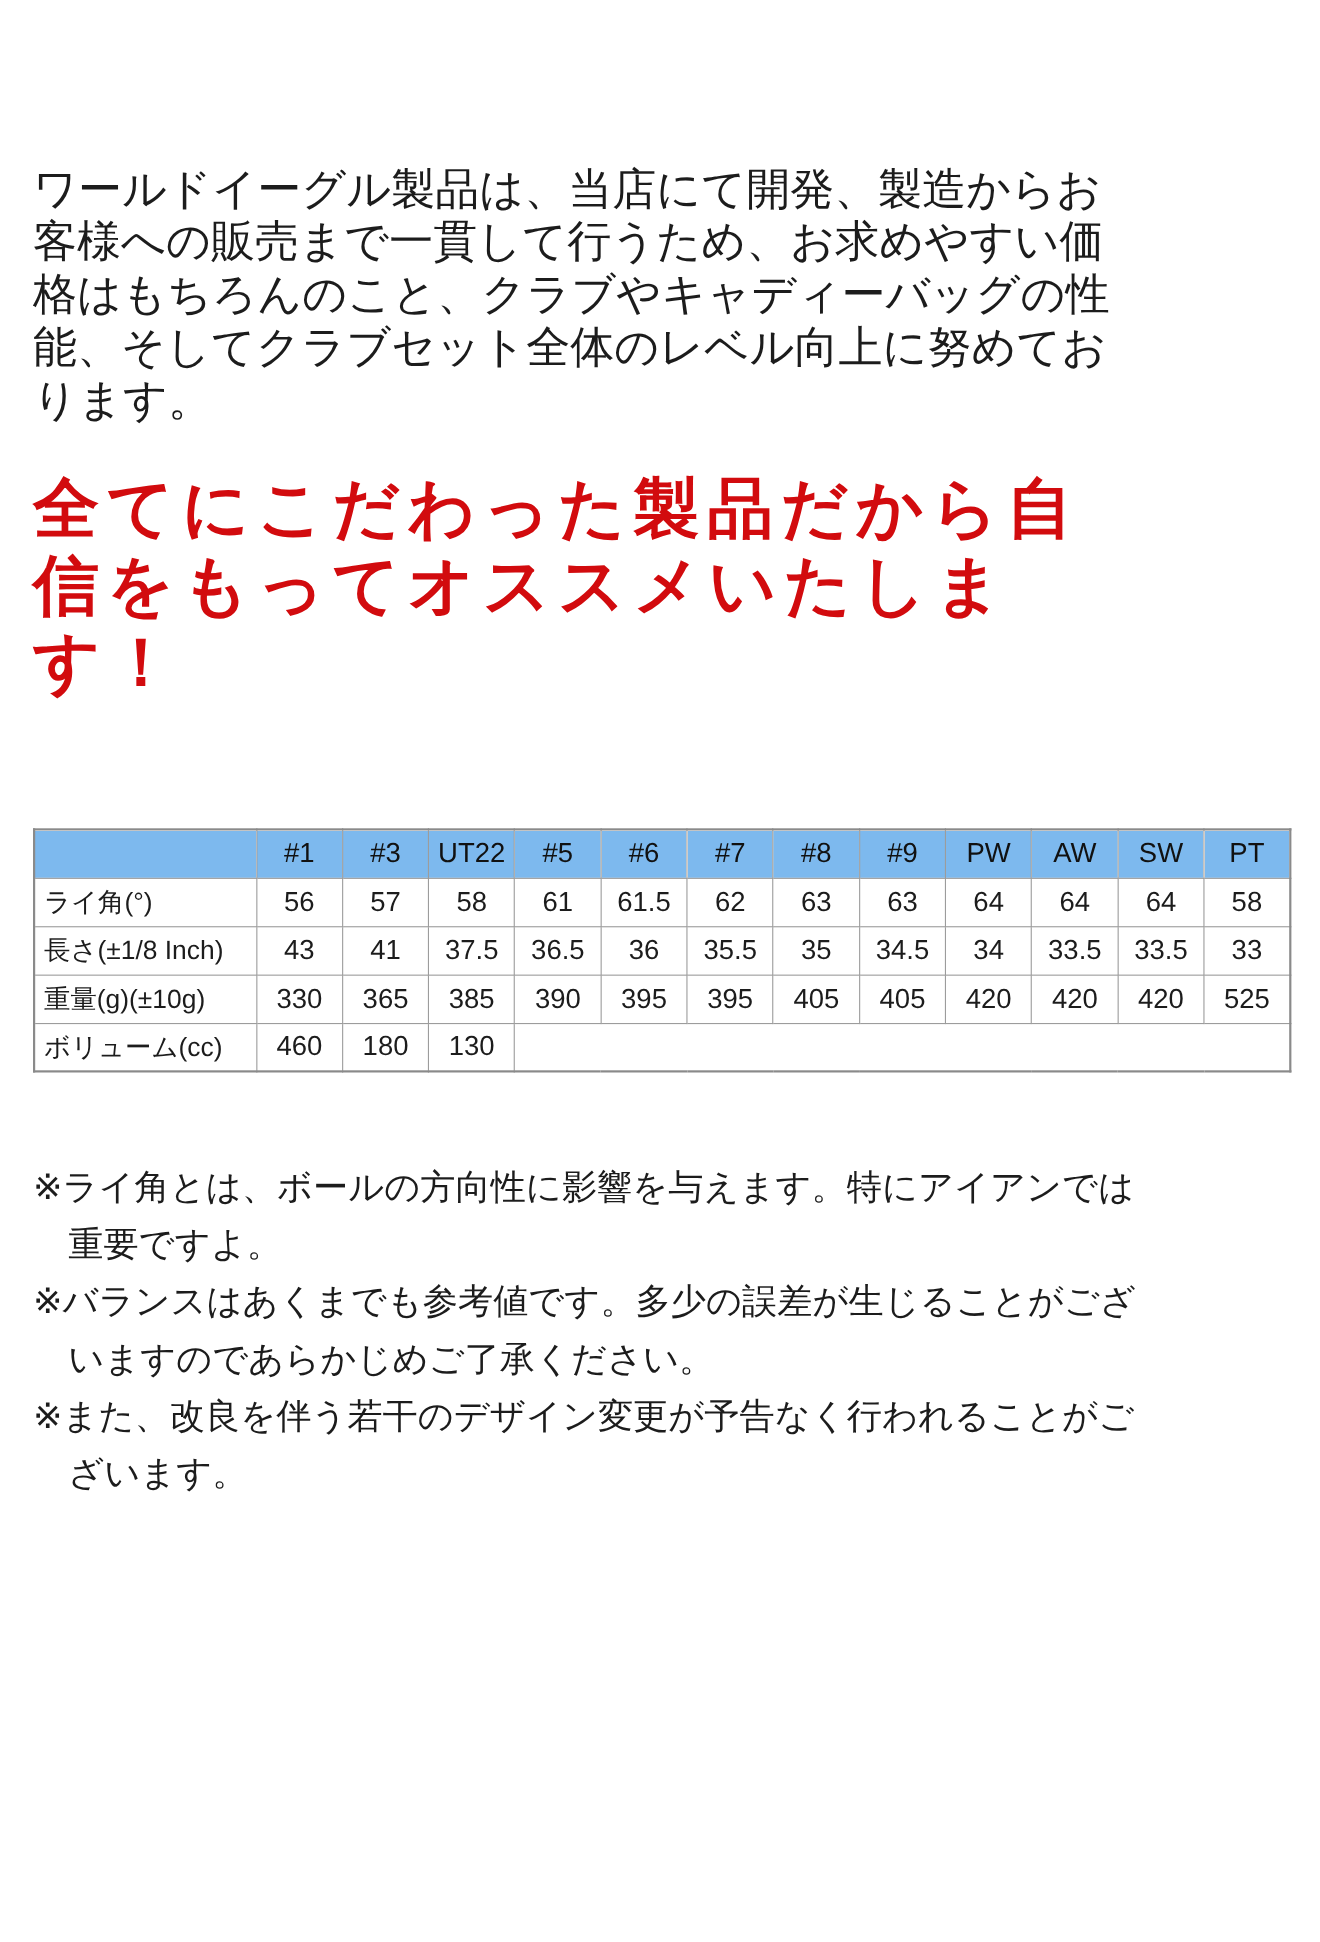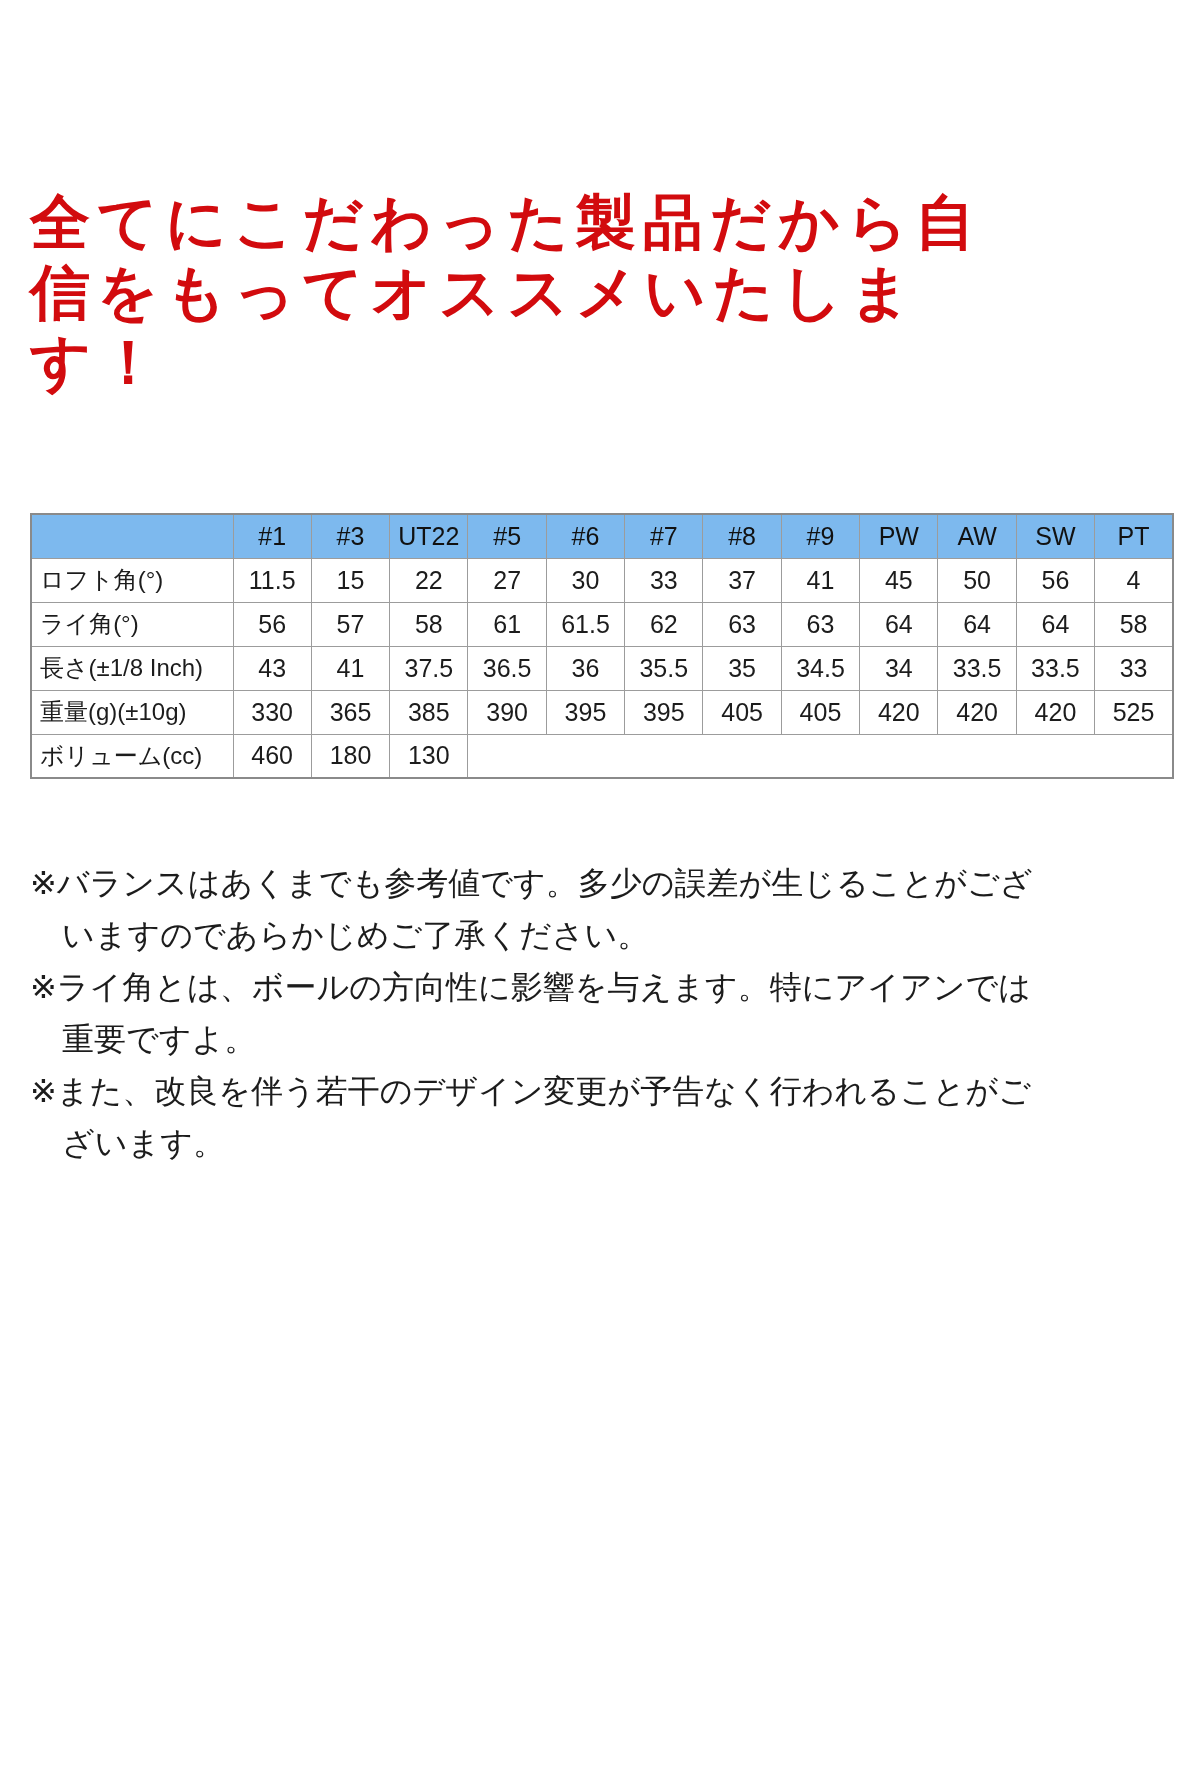--- a/index.html
+++ b/index.html
@@ -39,20 +39,21 @@
   table.spec td.lbl{font-size:24px;text-align:left;padding-left:8px;}
   table.spec td.val{font-size:25px;text-align:center;}
   .footnotes{width:1010px;margin-top:78px;font-size:32px;line-height:52px;}
   .footnote{padding-left:32px;text-indent:-32px;margin:0;}
 </style>
 </head>
 <body>
 
 <div class="page">
 
+  <p class="intro">ワールドイーグル製品は、当店にて開発、製造からお客様への販売まで一貫して行うため、お求めやすい価格はもちろんのこと、クラブやキャディーバッグの性能、そしてクラブセット全体のレベル向上に努めております。</p>
 
   <h1 class="highlight">全てにこだわった製品だから自信をもってオススメいたします！</h1>
 
 
   <table class="spec">
     <thead>
         <tr>
           <th class="corner"></th>
           <th>#1</th>
           <th>#3</th>
@@ -62,35 +63,20 @@
           <th>#7</th>
           <th>#8</th>
           <th>#9</th>
           <th>PW</th>
           <th>AW</th>
           <th>SW</th>
           <th>PT</th>
         </tr>
       </thead>
     <tbody>
-        <tr>
-          <td class="lbl">ロフト角(°)</td>
-          <td class="val">11.5</td>
-          <td class="val">15</td>
-          <td class="val">22</td>
-          <td class="val">27</td>
-          <td class="val">30</td>
-          <td class="val">33</td>
-          <td class="val">37</td>
-          <td class="val">41</td>
-          <td class="val">45</td>
-          <td class="val">50</td>
-          <td class="val">56</td>
-          <td class="val">4</td>
-        </tr>
         <tr>
           <td class="lbl">ライ角(°)</td>
           <td class="val">56</td>
           <td class="val">57</td>
           <td class="val">58</td>
           <td class="val">61</td>
           <td class="val">61.5</td>
           <td class="val">62</td>
           <td class="val">63</td>
           <td class="val">63</td>
@@ -133,18 +119,18 @@
           <td class="lbl">ボリューム(cc)</td>
           <td class="val">460</td>
           <td class="val">180</td>
           <td class="val">130</td>
           <td class="val" colspan="9"></td>
         </tr>
       </tbody>
   </table>
 
   <div class="footnotes">
+      <p class="footnote">※ライ角とは、ボールの方向性に影響を与えます。特にアイアンでは重要ですよ。</p>
       <p class="footnote">※バランスはあくまでも参考値です。多少の誤差が生じることがございますのであらかじめご了承ください。</p>
-      <p class="footnote">※ライ角とは、ボールの方向性に影響を与えます。特にアイアンでは重要ですよ。</p>
       <p class="footnote">※また、改良を伴う若干のデザイン変更が予告なく行われることがございます。</p>
     </div>
 
 </div>
 
 </body></html>

